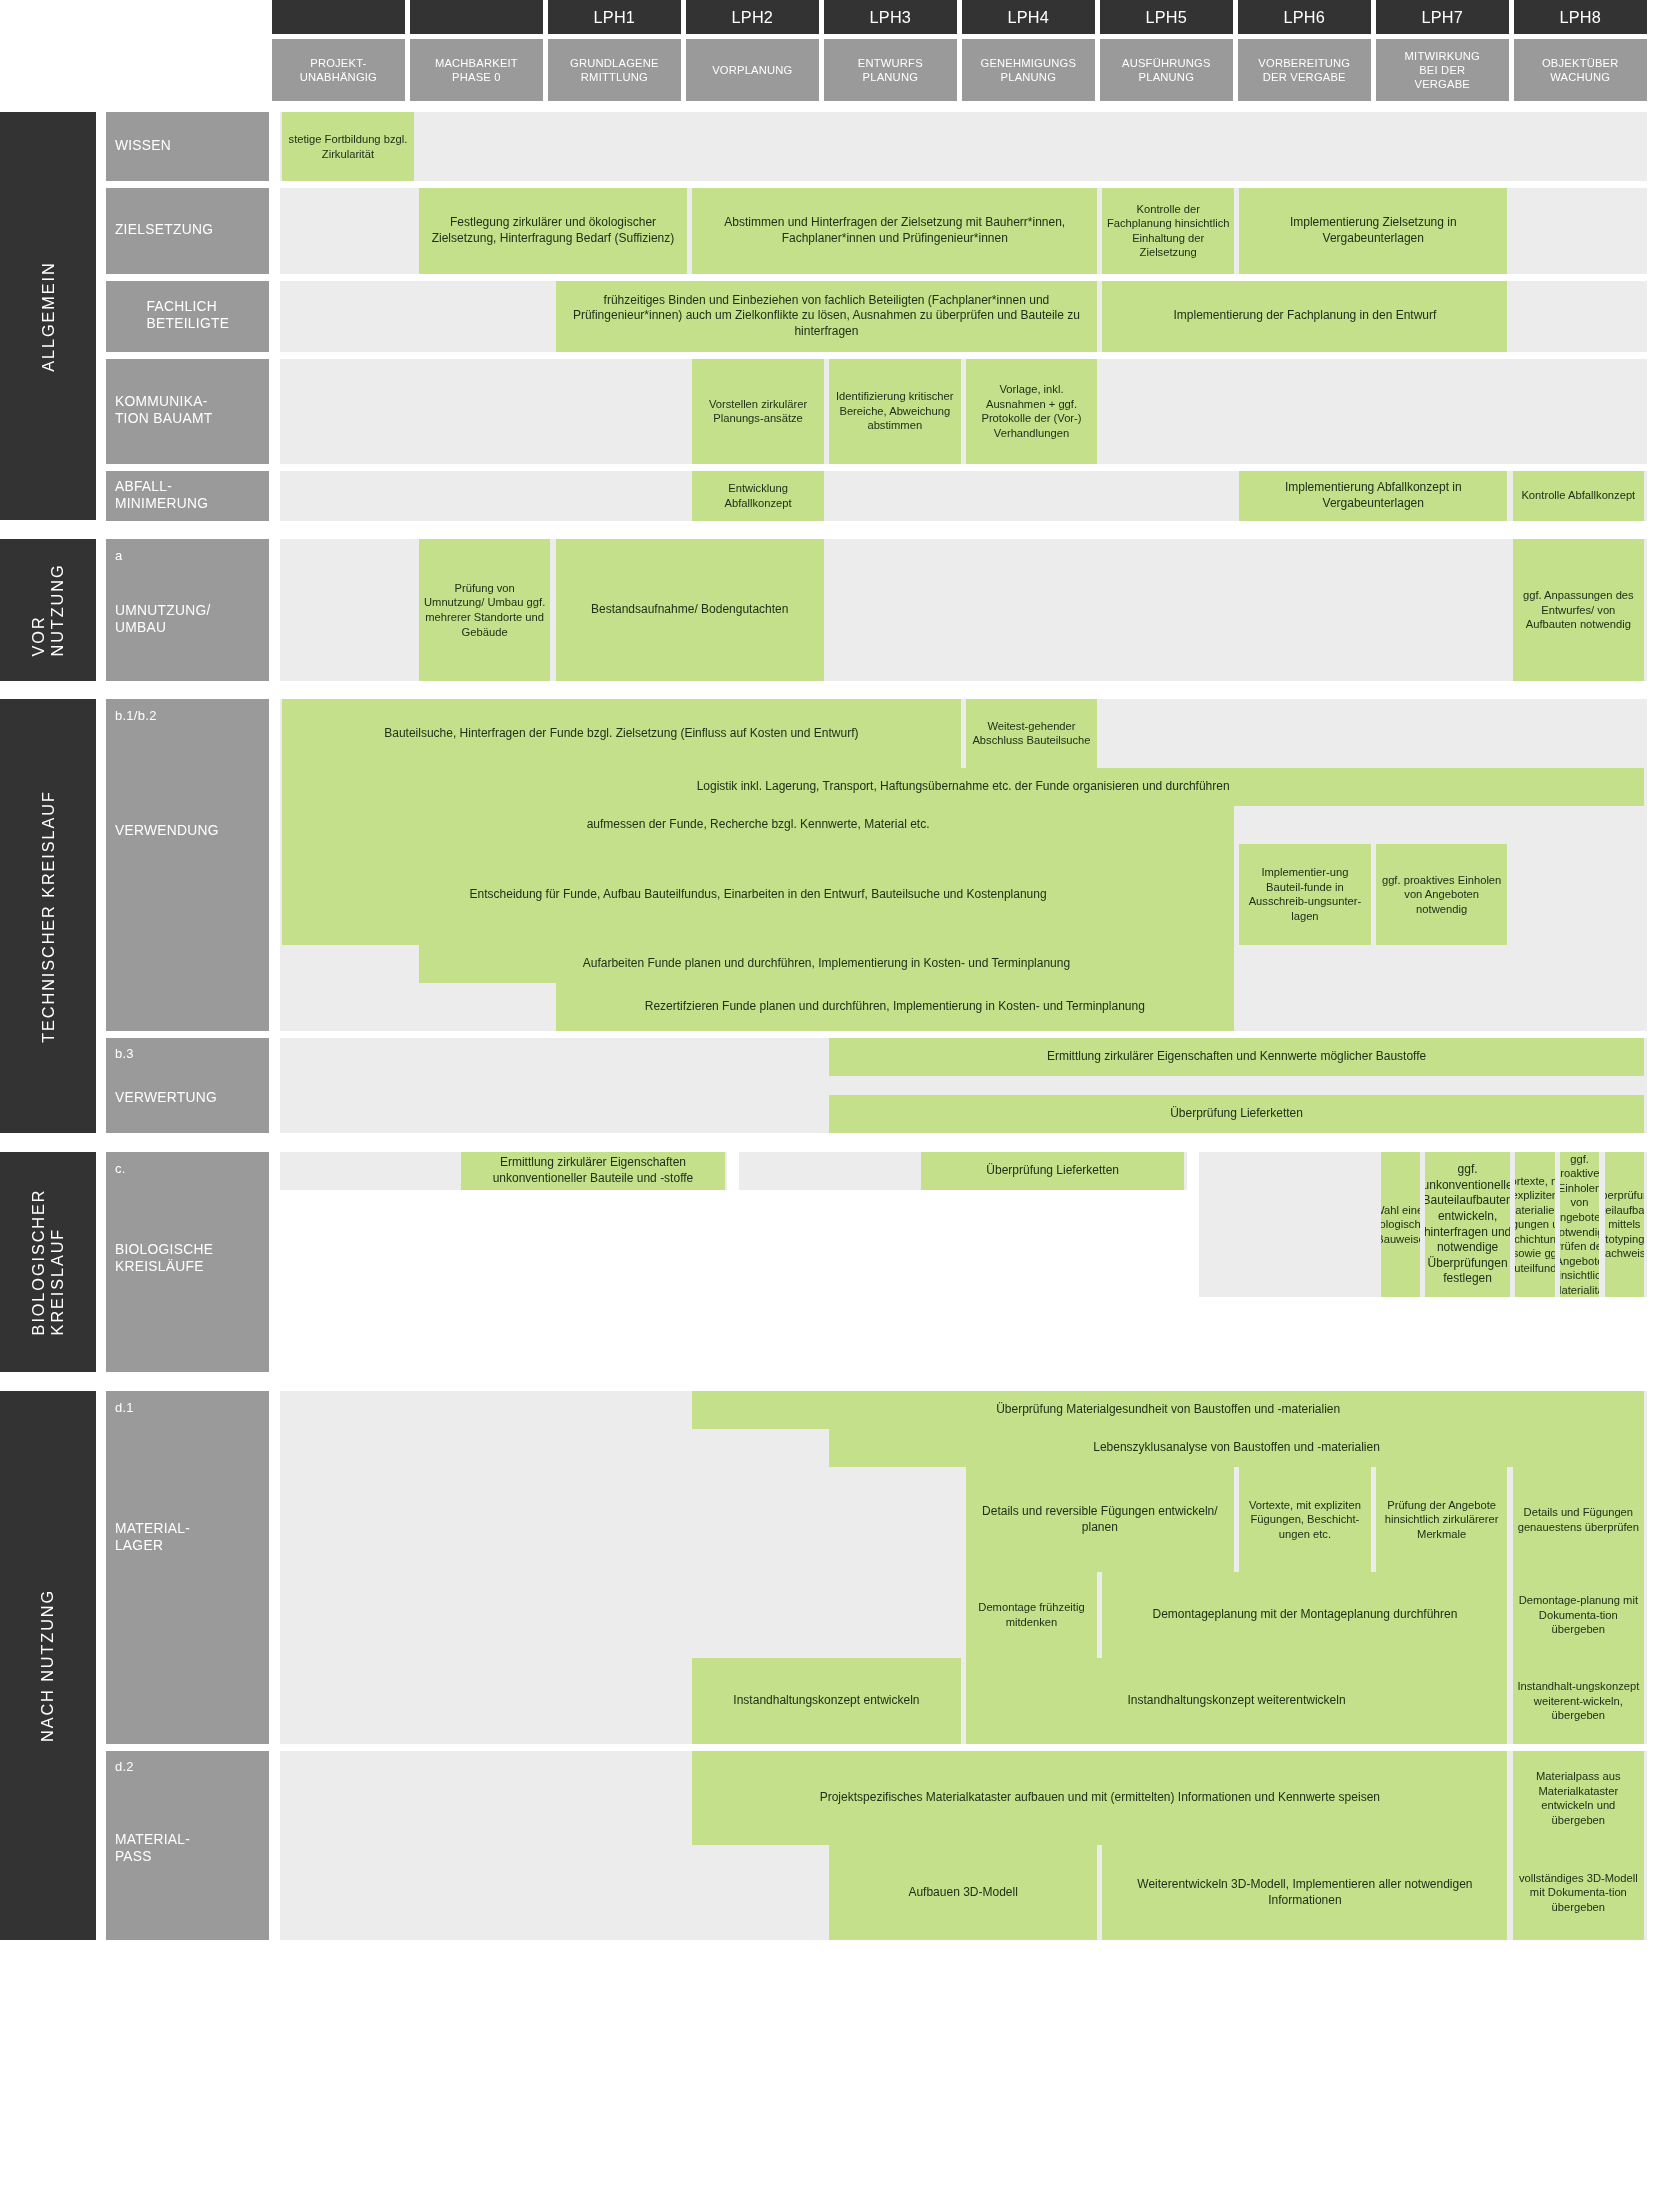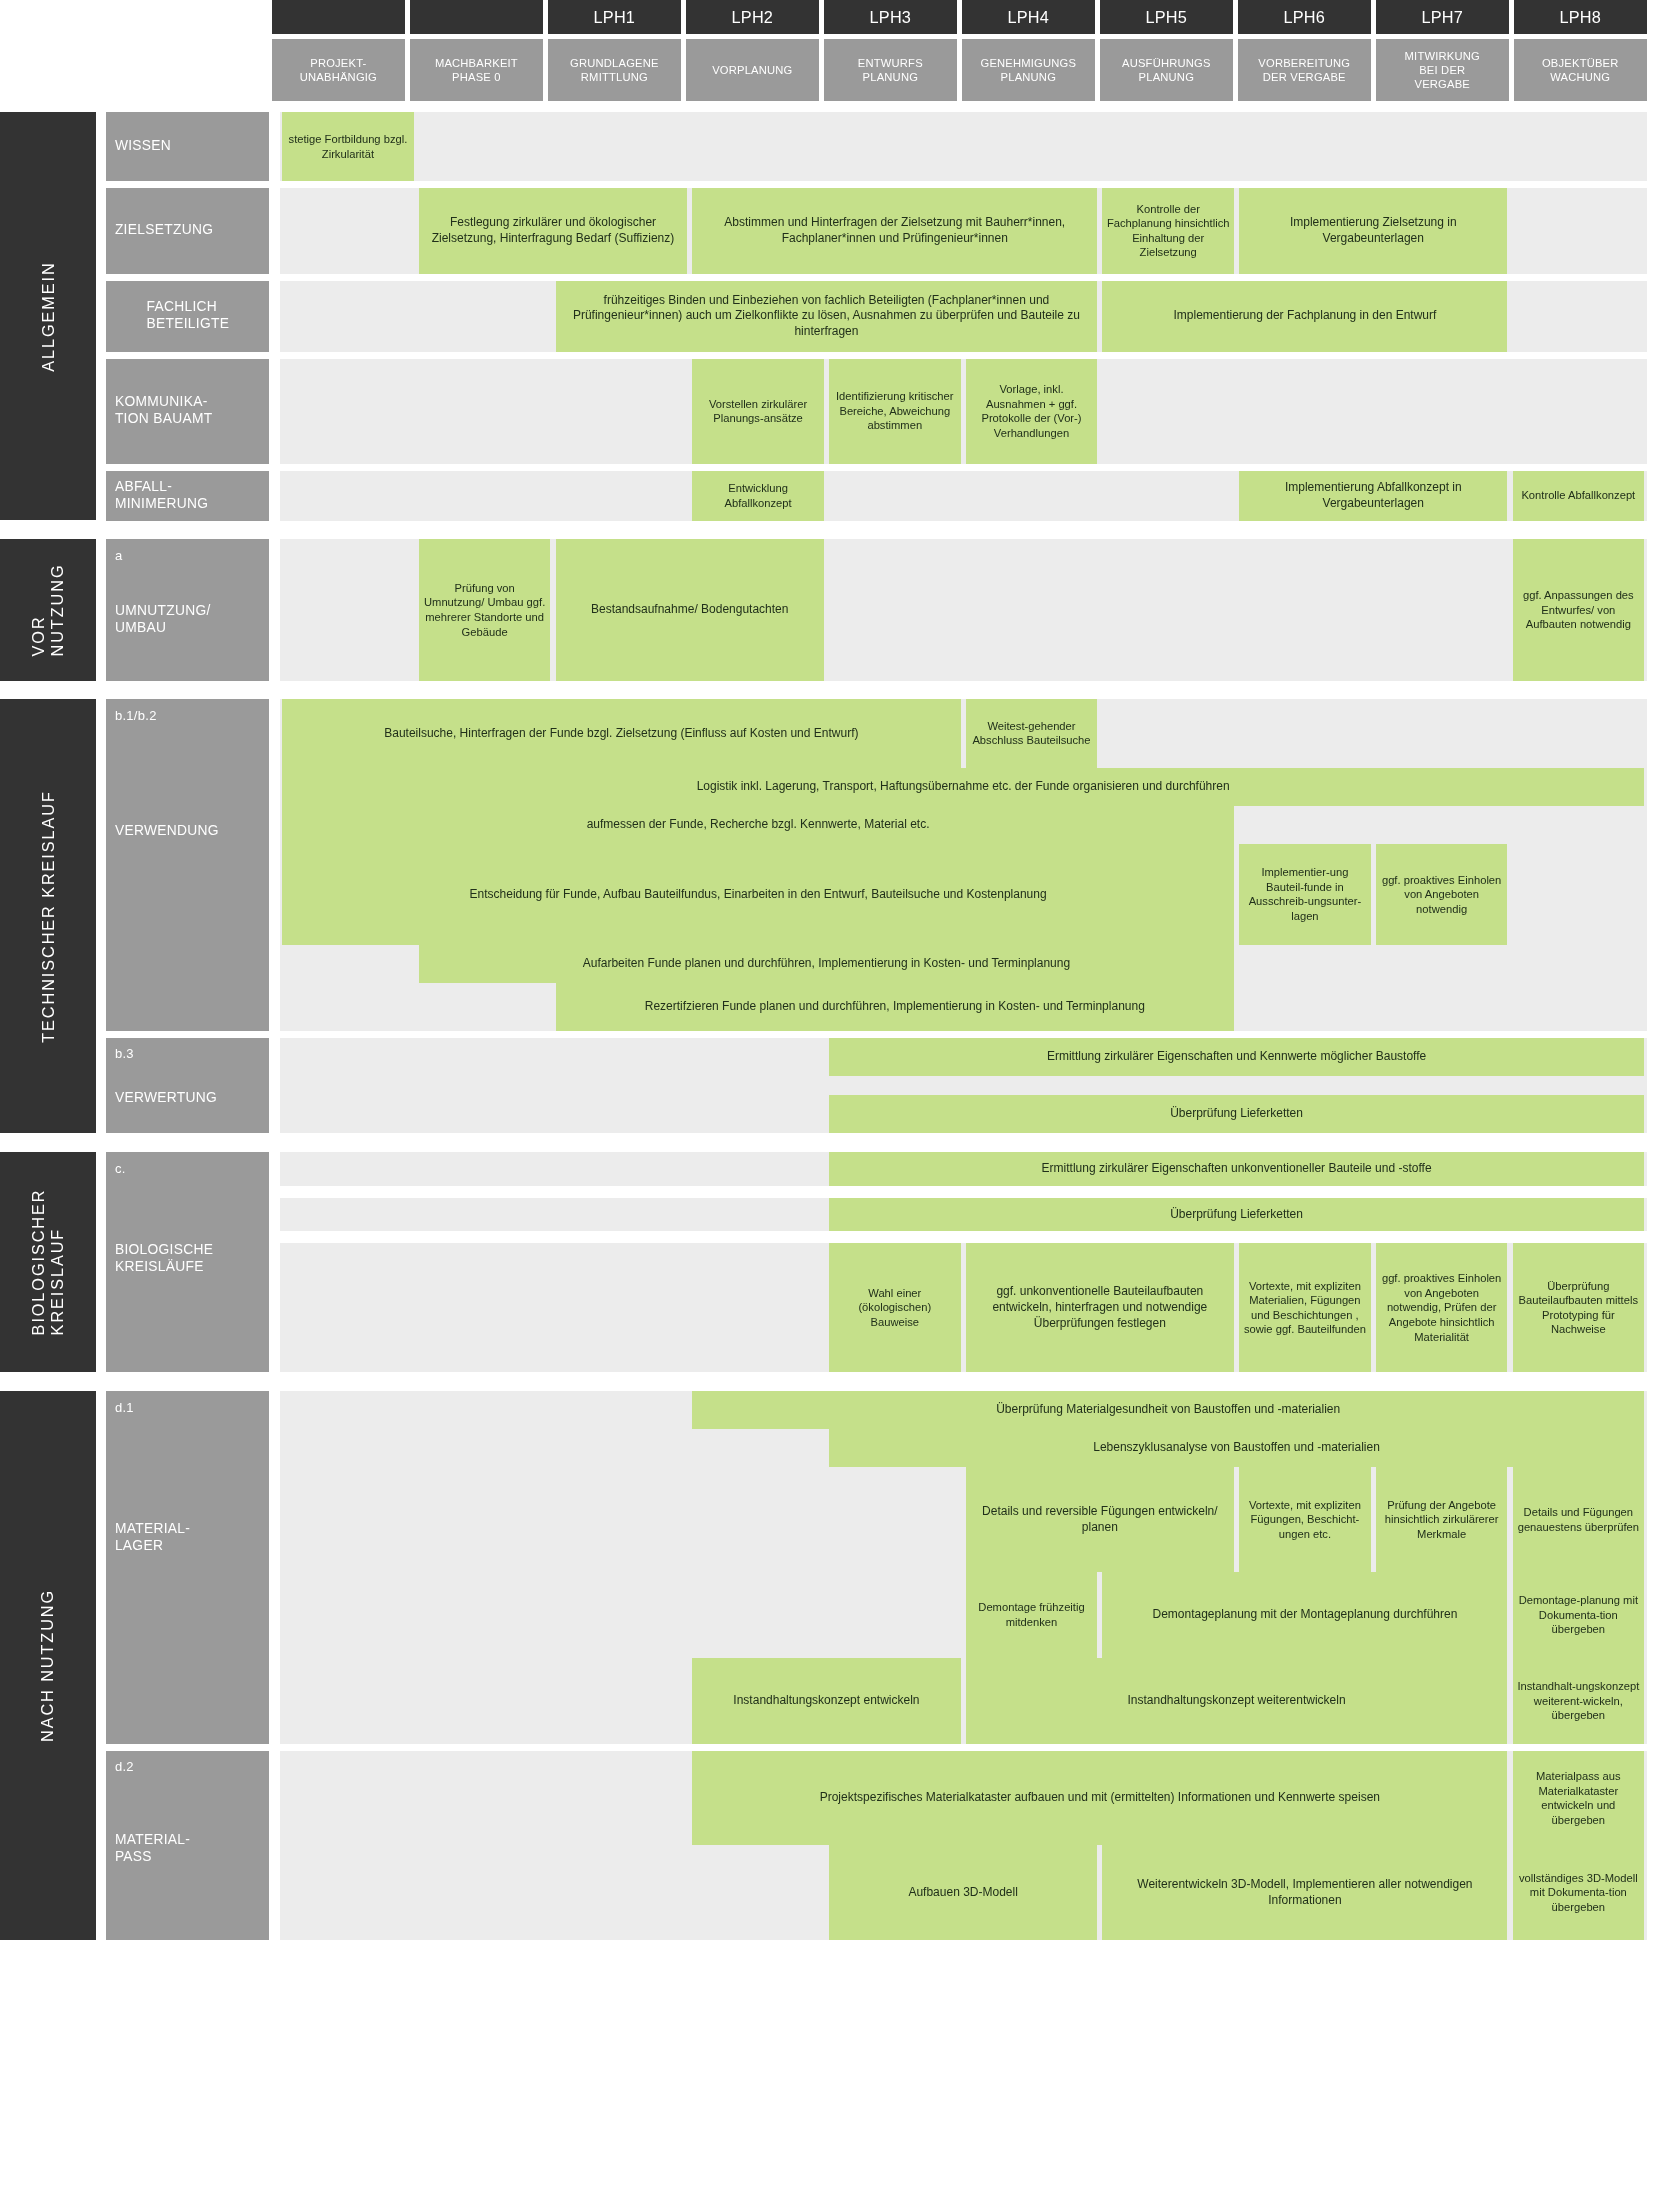--- a/index.html
+++ b/index.html
@@ -310,21 +310,21 @@
       <div class="section" style="top: 1152px; height: 220px;">
         <div class="sec-title" style="height: 220px;">
           <span>BIOLOGISCHER<br>KREISLAUF</span>
         </div>
         <div class="sec-body">
           <div class="row" style="height: 220px;">
             <div class="row-label topnum" style="height: 220px;">
               <div class="num" style="margin-bottom: 66px;">c.</div>
               <div class="nm">BIOLOGISCHE<br>KREISLÄUFE</div>
             </div>
-            <div class="row-track nobg" style="background: transparent; display: flex; flex-direction: column; gap: 12px;">
+            <div class="row-track nobg" style="background: transparent; display: flex; flex-direction: row; gap: 12px;">
               <div class="subtrack" style="height: 38px; position: relative;">
                 <div class="cell" style="left: calc(40% + 2.6px); width: calc(60% - 5.2px);">Ermittlung zirkulärer Eigenschaften unkonventioneller Bauteile und -stoffe</div>
               </div>
               <div class="subtrack" style="height: 38px; position: relative;">
                 <div class="cell" style="left: calc(40% + 2.6px); width: calc(60% - 5.2px);">Überprüfung Lieferketten</div>
               </div>
               <div class="subtrack" style="height: 145px; position: relative;">
                 <div class="cell sm" style="left: calc(40% + 2.6px); width: calc(10% - 5.2px);">Wahl einer (ökologischen) Bauweise</div>
                 <div class="cell sm" style="left: calc(70% + 2.6px); width: calc(10% - 5.2px);">Vortexte, mit expliziten Materialien, Fügungen und Beschichtungen , sowie ggf. Bauteilfunden</div>
                 <div class="cell" style="left: calc(50% + 2.6px); width: calc(20% - 5.2px);">ggf. unkonventionelle Bauteilaufbauten entwickeln, hinterfragen und notwendige Überprüfungen festlegen</div>

